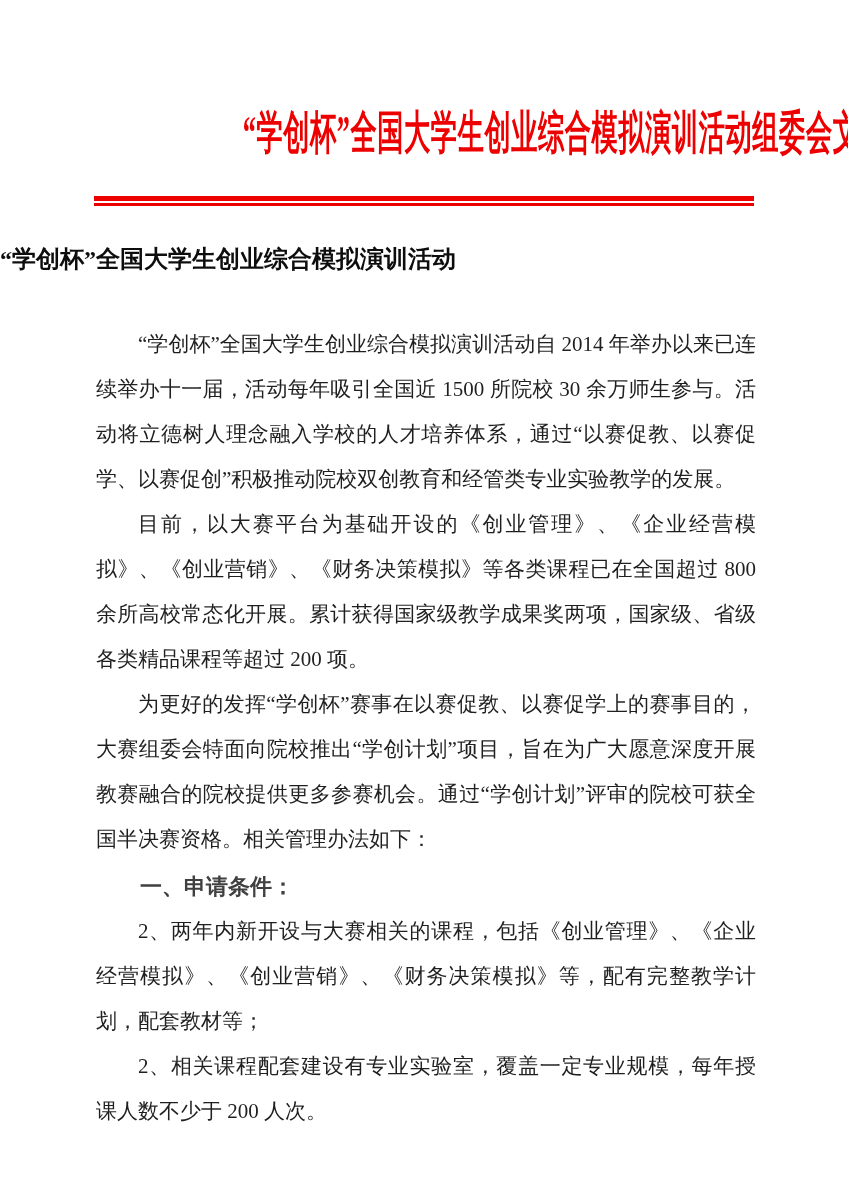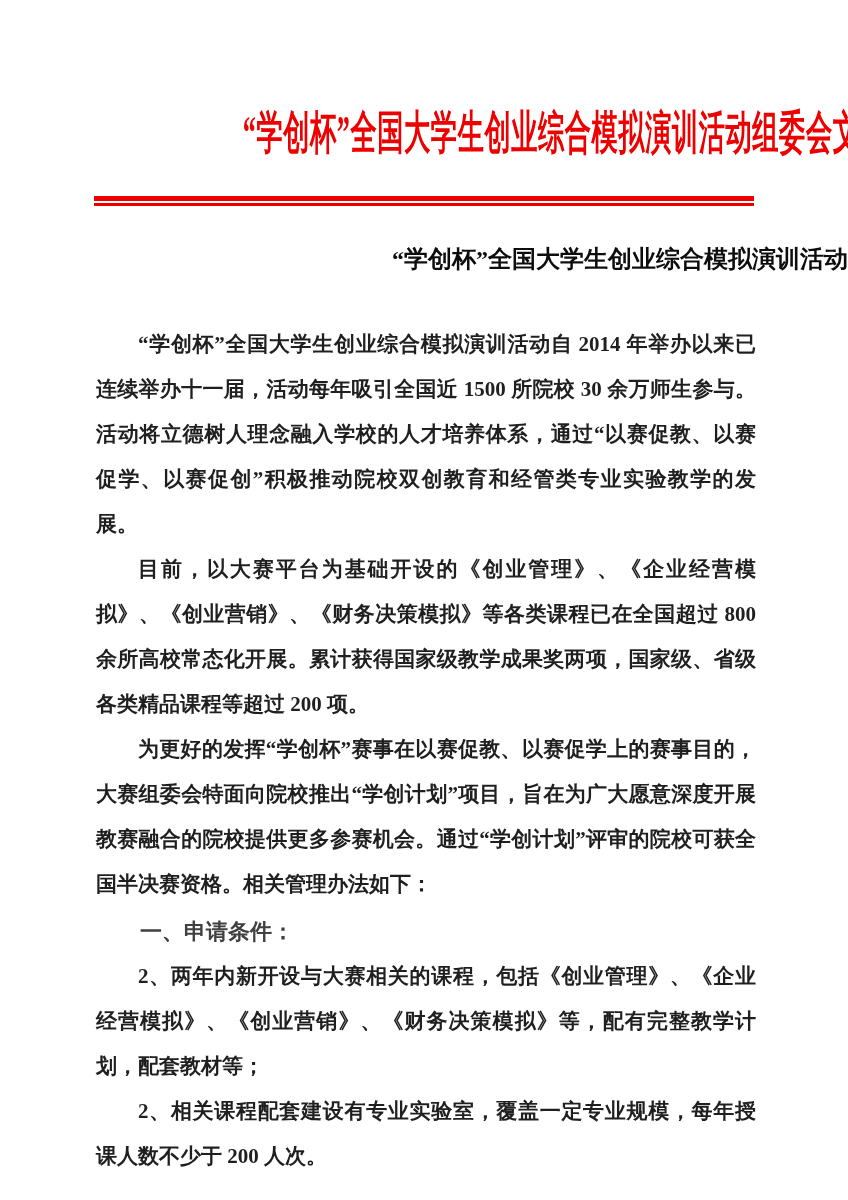--- a/index.html
+++ b/index.html
@@ -38,37 +38,36 @@
     width: 660px;
     height: 2px;
     margin: 28px auto 0 auto;
     border-top: 5px solid #ed0000;
     border-bottom: 3px solid #ed0000;
     background: #ffffff;
   }
   
   .doc-title {
     margin-top: 28px;
-    text-align: right;
+    text-align: left;
     font-size: 24px;
     font-weight: bold;
     color: #0d0d0d;
   }
   .doc-title .title-line {
     line-height: 50px;
   }
   
   .body-text {
     margin: 38px 92px 0 96px;
     font-size: 21px;
     line-height: 45px;
     text-align: justify;
     text-justify: inter-ideograph;
     color: #1f1f1f;
-    font-weight: bold;
   }
   .body-text p {
     margin: 0;
     text-indent: 2em;
     word-break: break-all;
   }
   .section-heading {
     margin: 2px 92px 0 96px;
     text-indent: 2em;
     font-size: 22px;

